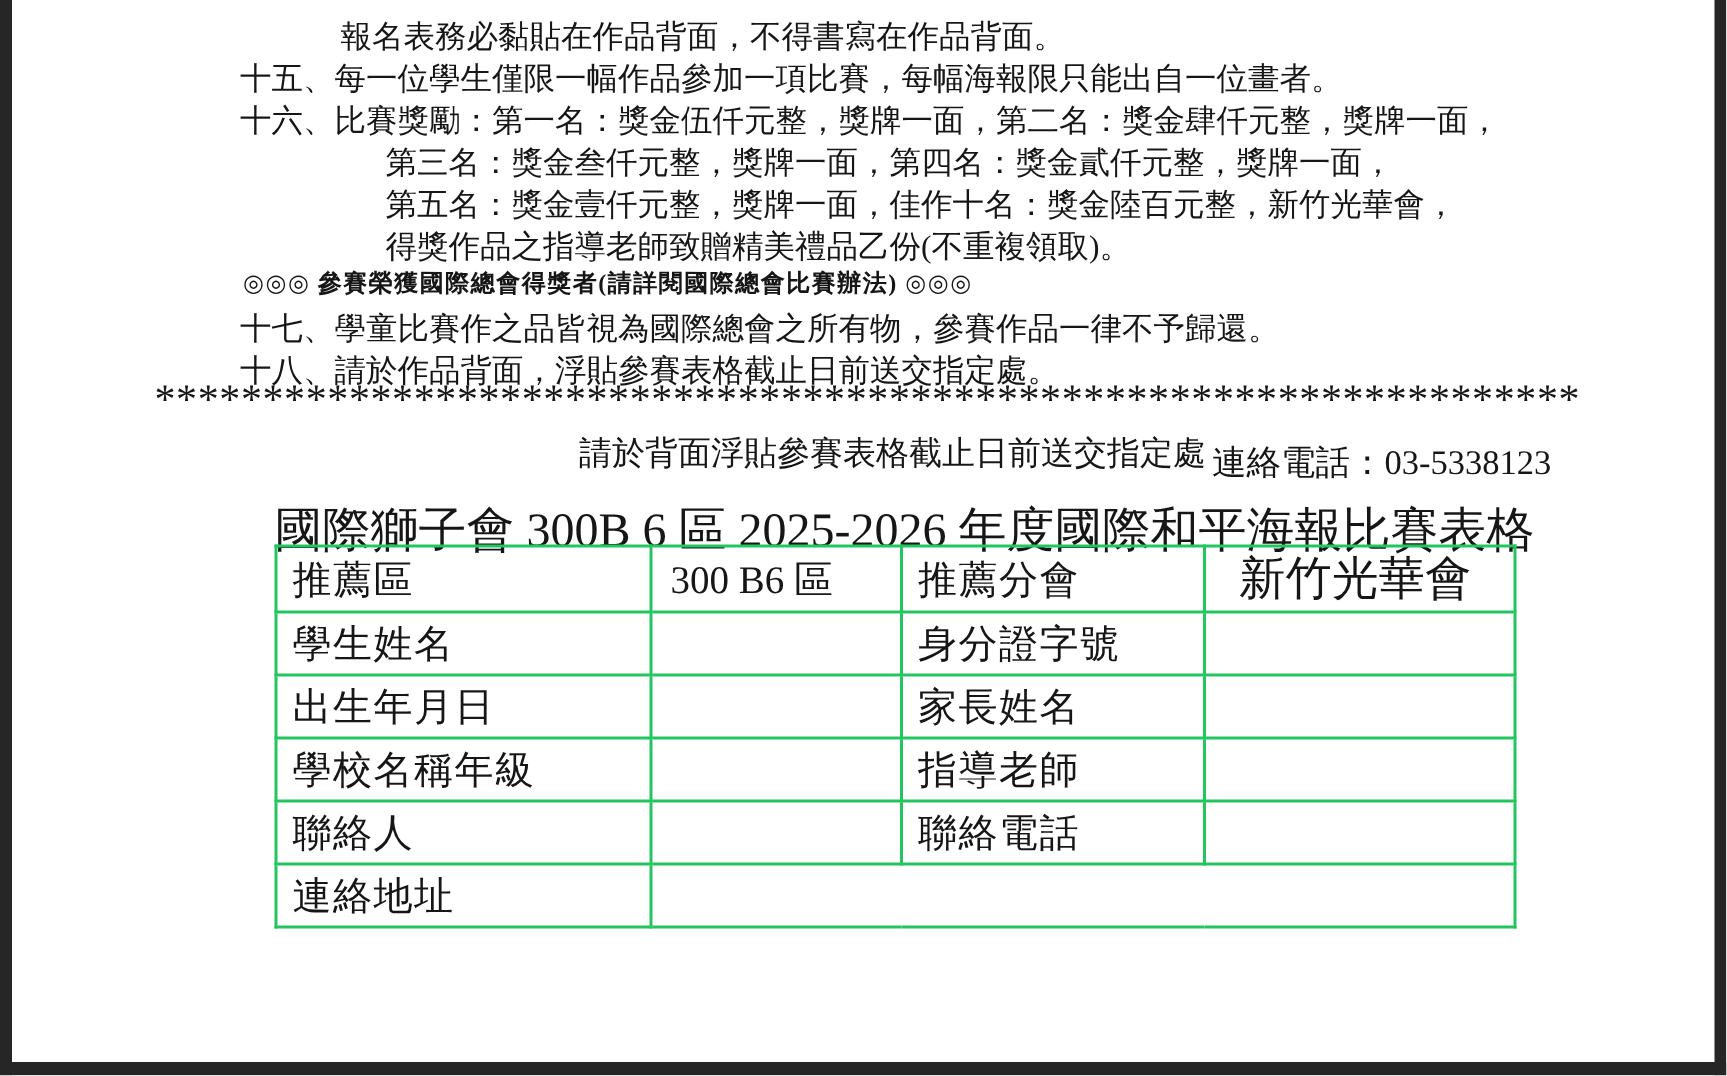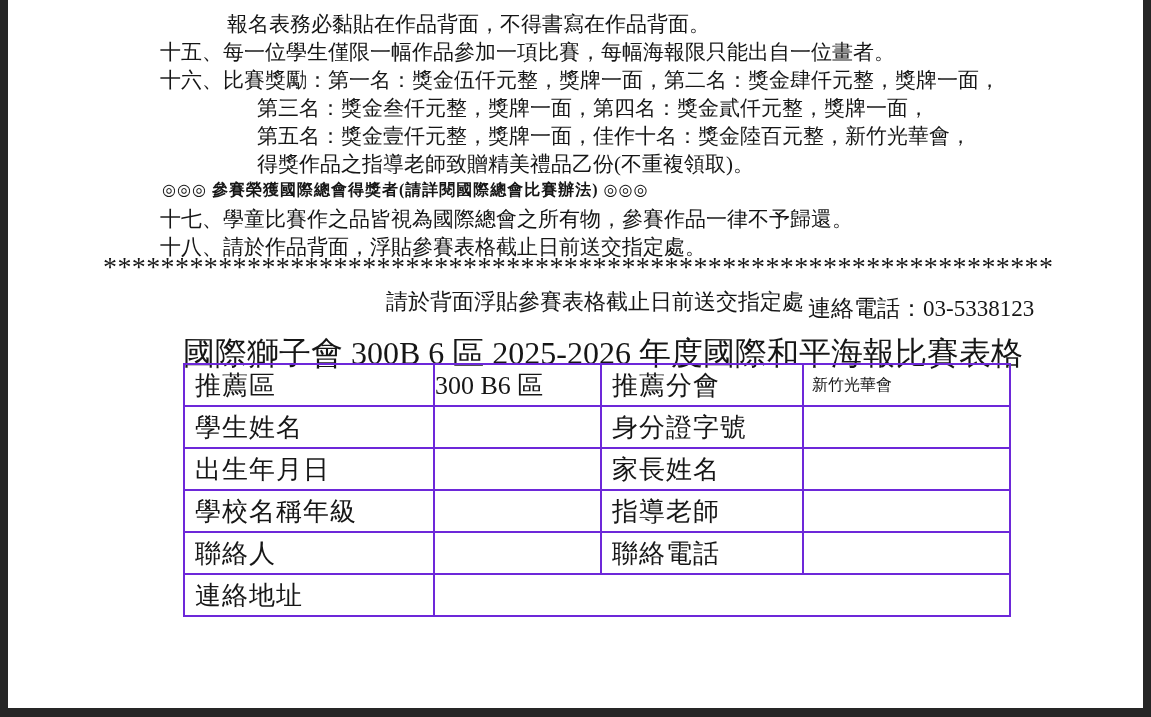--- a/index.html
+++ b/index.html
@@ -33,26 +33,26 @@
   #form-title {
     position:absolute; left:183px; top:332px; width:826px;
     text-align:center; font-size:32px; white-space:nowrap; letter-spacing:0px;
   }
 
   table#entry-form {
     position:absolute; left:183px; top:363px; width:826px;
     border-collapse:collapse; table-layout:fixed;
   }
   #entry-form td {
-    border:2px solid #6d28d9; height:42px;
+    border:2px solid #22c55e; height:42px;
     vertical-align:middle; overflow:hidden; white-space:nowrap;
   }
   #entry-form td.lbl  { font-size:26px; letter-spacing:1px; padding-left:10px; }
-  #entry-form td.val1 { font-size:26px; }
-  #entry-form td.val2 { font-size:16px; padding-left:8px; }
+  #entry-form td.val1 { font-size:26px; padding-left:12px; }
+  #entry-form td.val2 { font-size:31px; padding-left:22px; }
 </style>
 </head>
 <body>
 
 <div id="page">
 
   <div class="ln" id="ln-0">報名表務必黏貼在作品背面，不得書寫在作品背面。</div>
   <div class="ln" id="ln-1">十五、每一位學生僅限一幅作品參加一項比賽，每幅海報限只能出自一位畫者。</div>
   <div class="ln" id="ln-2">十六、比賽獎勵：第一名：獎金伍仟元整，獎牌一面，第二名：獎金肆仟元整，獎牌一面，</div>
   <div class="ln" id="ln-3">第三名：獎金叁仟元整，獎牌一面，第四名：獎金貳仟元整，獎牌一面，</div>

